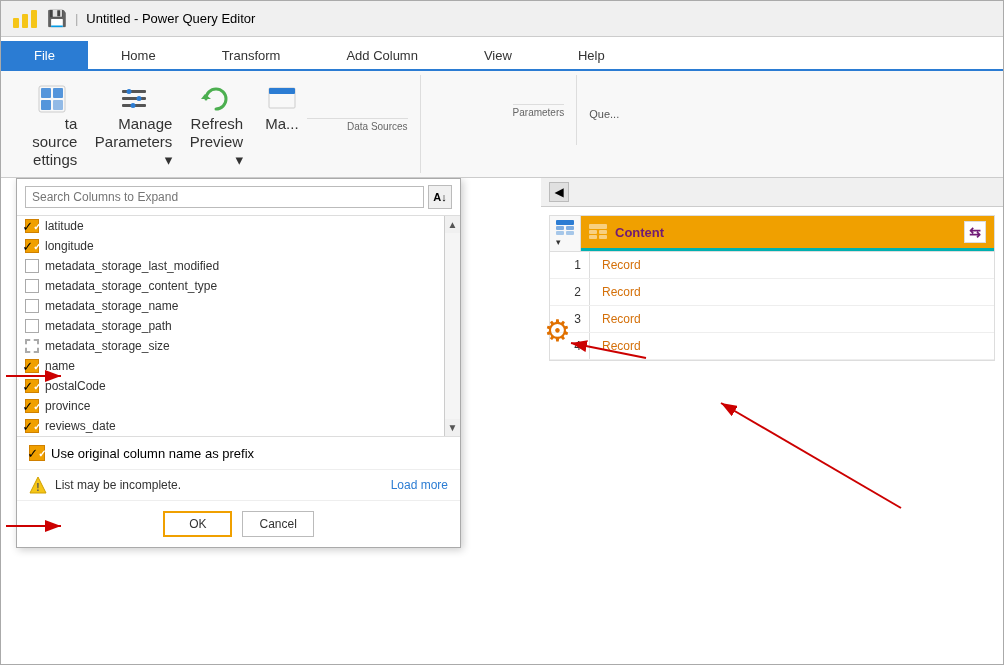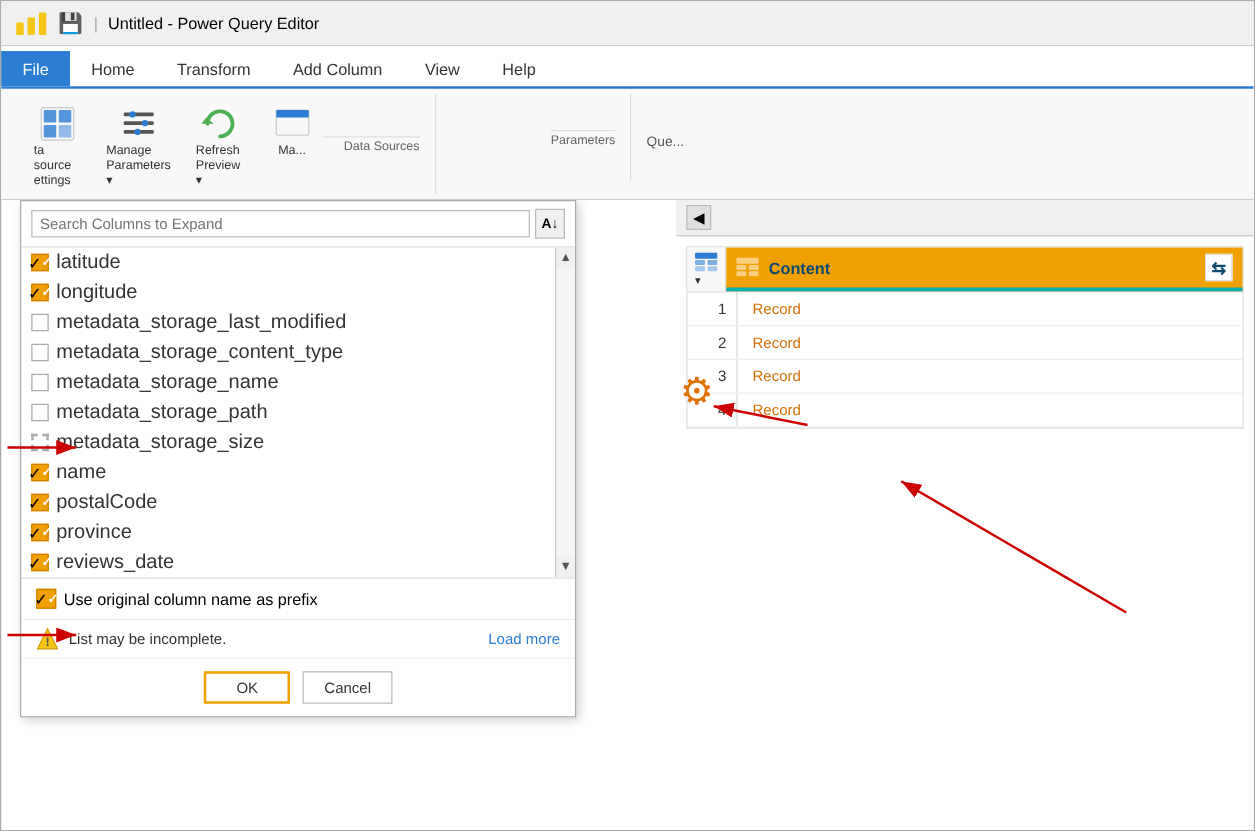--- a/index.html
+++ b/index.html
@@ -51,21 +51,21 @@
       display: flex;
       flex-direction: column;
     }
     .ribbon-tabs {
       display: flex;
       align-items: flex-end;
       height: 32px;
       padding-top: 4px;
     }
     .ribbon-tab {
-      padding: 4px 16px;
+      padding: 4px 32px;
       font-size: 13px;
       cursor: pointer;
       border: 1px solid transparent;
       border-bottom: none;
       background: transparent;
       color: #333;
       height: 28px;
       display: flex;
       align-items: center;
     }
@@ -108,23 +108,23 @@
       min-width: 50px;
     }
     .ribbon-btn-icon {
       font-size: 24px;
       color: #555;
       height: 32px;
       display: flex;
       align-items: center;
     }
     .ribbon-btn-label {
-      font-size: 10px;
+      font-size: 15px;
       color: #333;
-      text-align: left;
+      text-align: right;
       line-height: 1.2;
     }
     .ribbon-group-label {
       font-size: 10px;
       color: #666;
       margin-top: 2px;
       border-top: 1px solid #ddd;
       width: 100%;
       text-align: right;
       padding-top: 2px;
@@ -206,21 +206,21 @@
       border: 2px dashed #aaa;
       background: #fff;
     }
     .col-checkbox.checked::after {
       content: '✓';
       color: #fff;
       font-size: 10px;
       font-weight: bold;
     }
     .col-name {
-      font-size: 16px;
+      font-size: 12px;
       color: #333;
     }
     
     .prefix-row {
       display: flex;
       align-items: center;
       gap: 6px;
       padding: 8px 12px;
       border-top: 1px solid #ddd;
     }
@@ -280,21 +280,21 @@
       left: 540px;
       top: 0;
       right: 0;
       bottom: 0;
       background: #fff;
       display: flex;
       flex-direction: column;
     }
     .content-header {
       background: #f0a000;
-      color: #0c4a6e;
+      color: #701a75;
       display: flex;
       align-items: center;
       gap: 4px;
       padding: 4px 8px;
       flex: 1;
       border-bottom: 3px solid #00b0b0;
       font-weight: bold;
       font-size: 13px;
     }
     .content-expand-btn {

